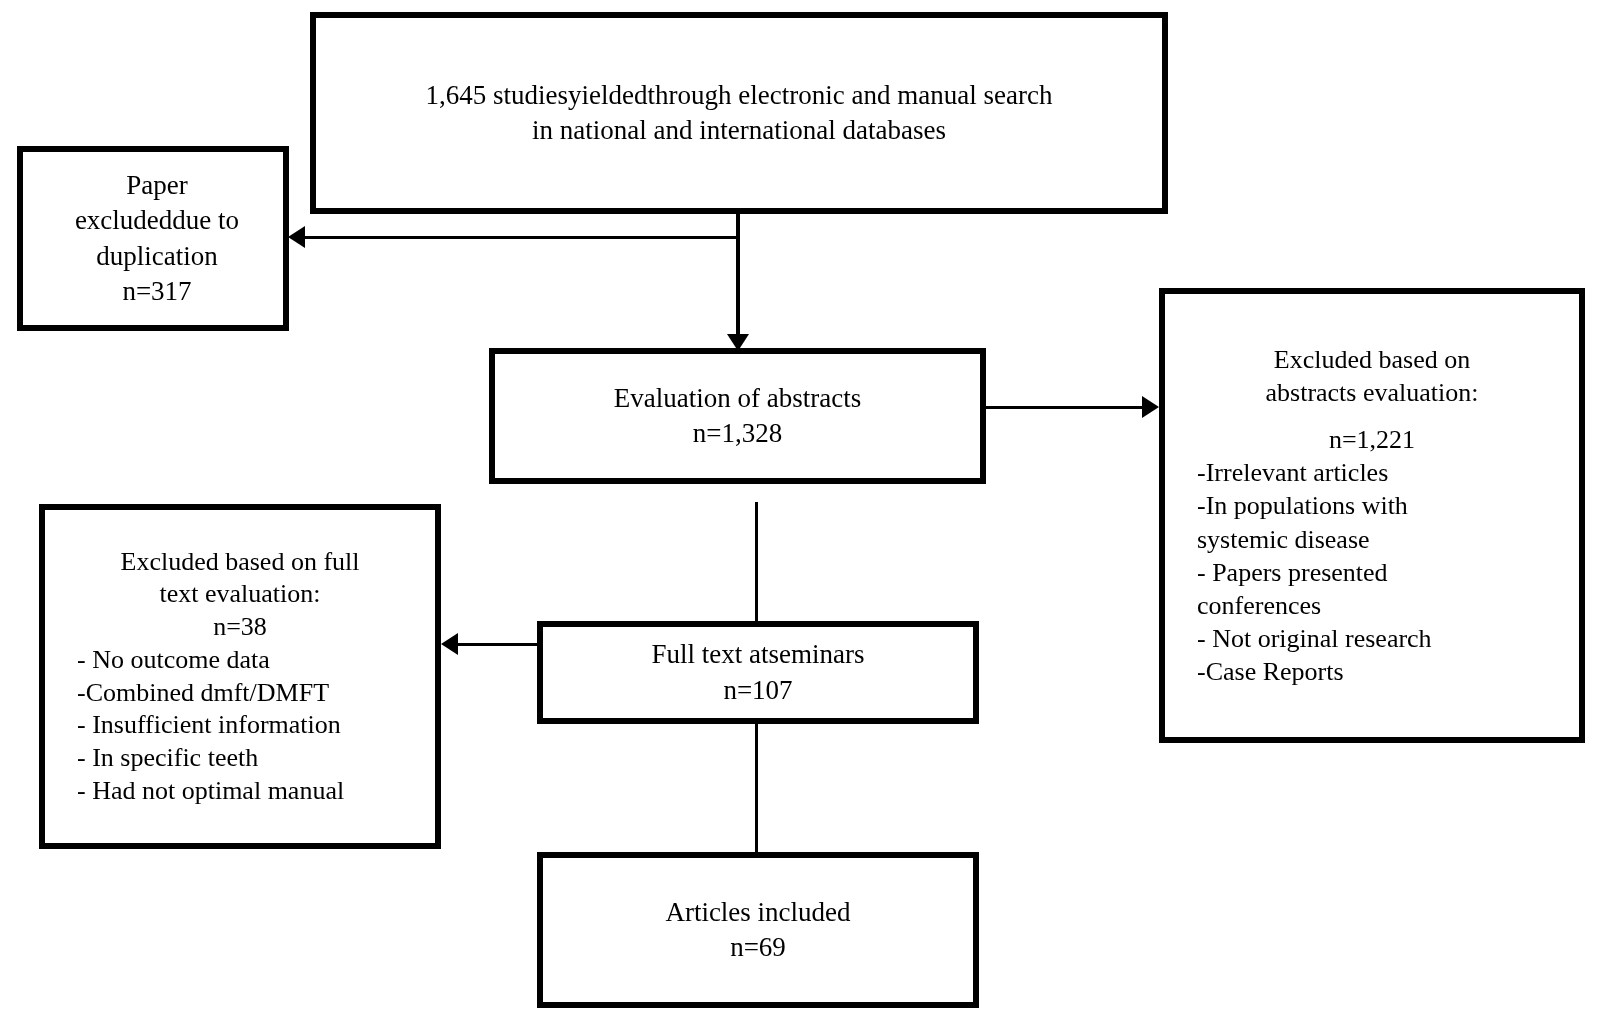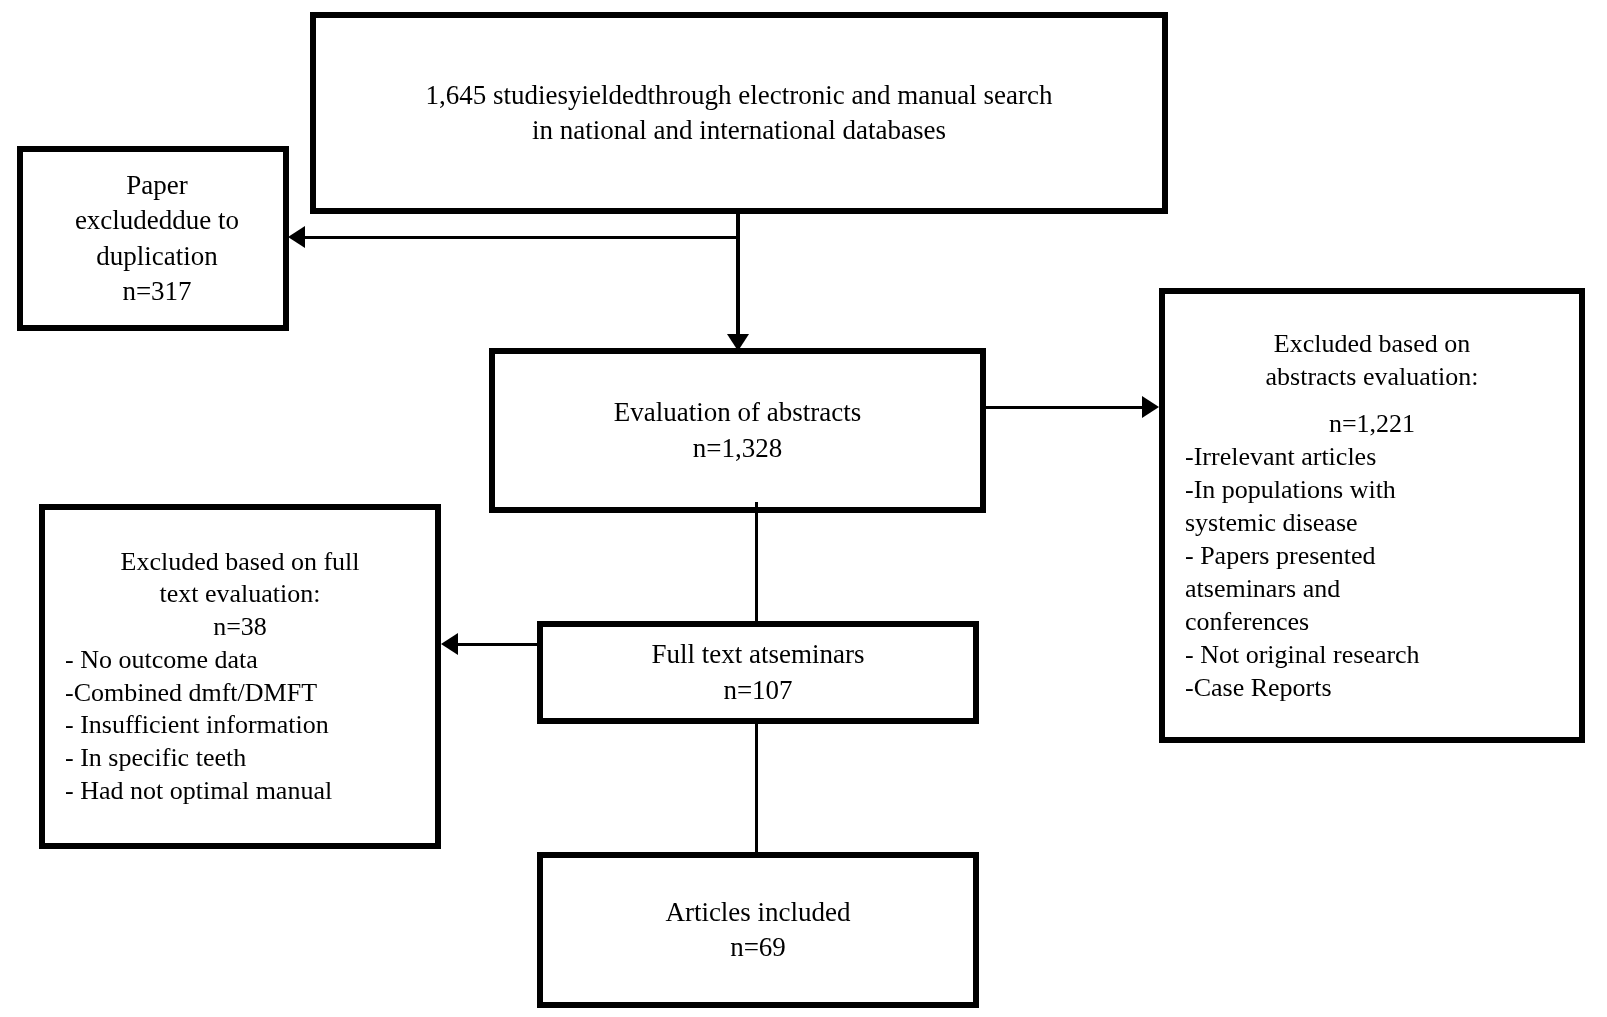--- a/index.html
+++ b/index.html
@@ -27,21 +27,21 @@
     color: #000000;
   }
   .box-line {
     display: block;
     font-size: 27px;
     line-height: 1.30;
     color: #000000;
     white-space: pre;
   }
   .center-line { text-align: center; }
-  .left-line   { text-align: left; padding-left: 20px; }
+  .left-line   { text-align: left; padding-left: 32px; }
 
   
   .conn {
     position: absolute;
     background: #000000;
   }
   .conn-v { width: 4px; }
   .conn-thin-v { width: 3px; }
   .conn-thin-h { height: 3px; }
 
@@ -60,21 +60,21 @@
     border-color: transparent #000000 transparent transparent;
   }
   .arrow-right {
     border-width: 11px 0 11px 17px;
     border-color: transparent transparent transparent #000000;
   }
 
   
   #box-search       { left: 310px;  top: 12px;   width: 858px; height: 202px; }
   #box-duplicates   { left: 17px;   top: 146px;  width: 272px; height: 185px; padding-left: 8px; }
-  #box-abstracts    { left: 489px;  top: 348px;  width: 497px; height: 165px; }
+  #box-abstracts    { left: 489px;  top: 348px;  width: 497px; height: 136px; }
   #box-abstr-excl   { left: 1159px; top: 288px;  width: 426px; height: 455px; }
   #box-fulltext-exc { left: 39px;   top: 504px;  width: 402px; height: 345px; }
   #box-fulltext     { left: 537px;  top: 621px;  width: 442px; height: 103px; }
   #box-included     { left: 537px;  top: 852px;  width: 442px; height: 156px; }
 
   #box-abstr-excl .box-line { font-size: 26px; line-height: 1.27; }
   #box-fulltext-exc .box-line { font-size: 26px; line-height: 1.26; }
   .spacer-line { height: 14px; }
 </style>
 </head>
@@ -101,21 +101,20 @@
 
   <div class="flow-box" id="box-abstr-excl">
     <span class="box-line center-line">Excluded based on</span>
     <span class="box-line center-line">abstracts evaluation:</span>
     <span class="spacer-line"></span>
     <span class="box-line center-line">n=1,221</span>
     <span class="box-line left-line">-Irrelevant articles</span>
     <span class="box-line left-line">-In populations with</span>
     <span class="box-line left-line">systemic disease</span>
     <span class="box-line left-line">- Papers presented</span>
-    <span class="box-line left-line">atseminars and</span>
     <span class="box-line left-line">conferences</span>
     <span class="box-line left-line">- Not original research</span>
     <span class="box-line left-line">-Case Reports</span>
   </div>
 
   <div class="flow-box" id="box-fulltext-exc">
     <span class="box-line center-line">Excluded based on full</span>
     <span class="box-line center-line">text evaluation:</span>
     <span class="box-line center-line">n=38</span>
     <span class="box-line left-line">- No outcome data</span>

